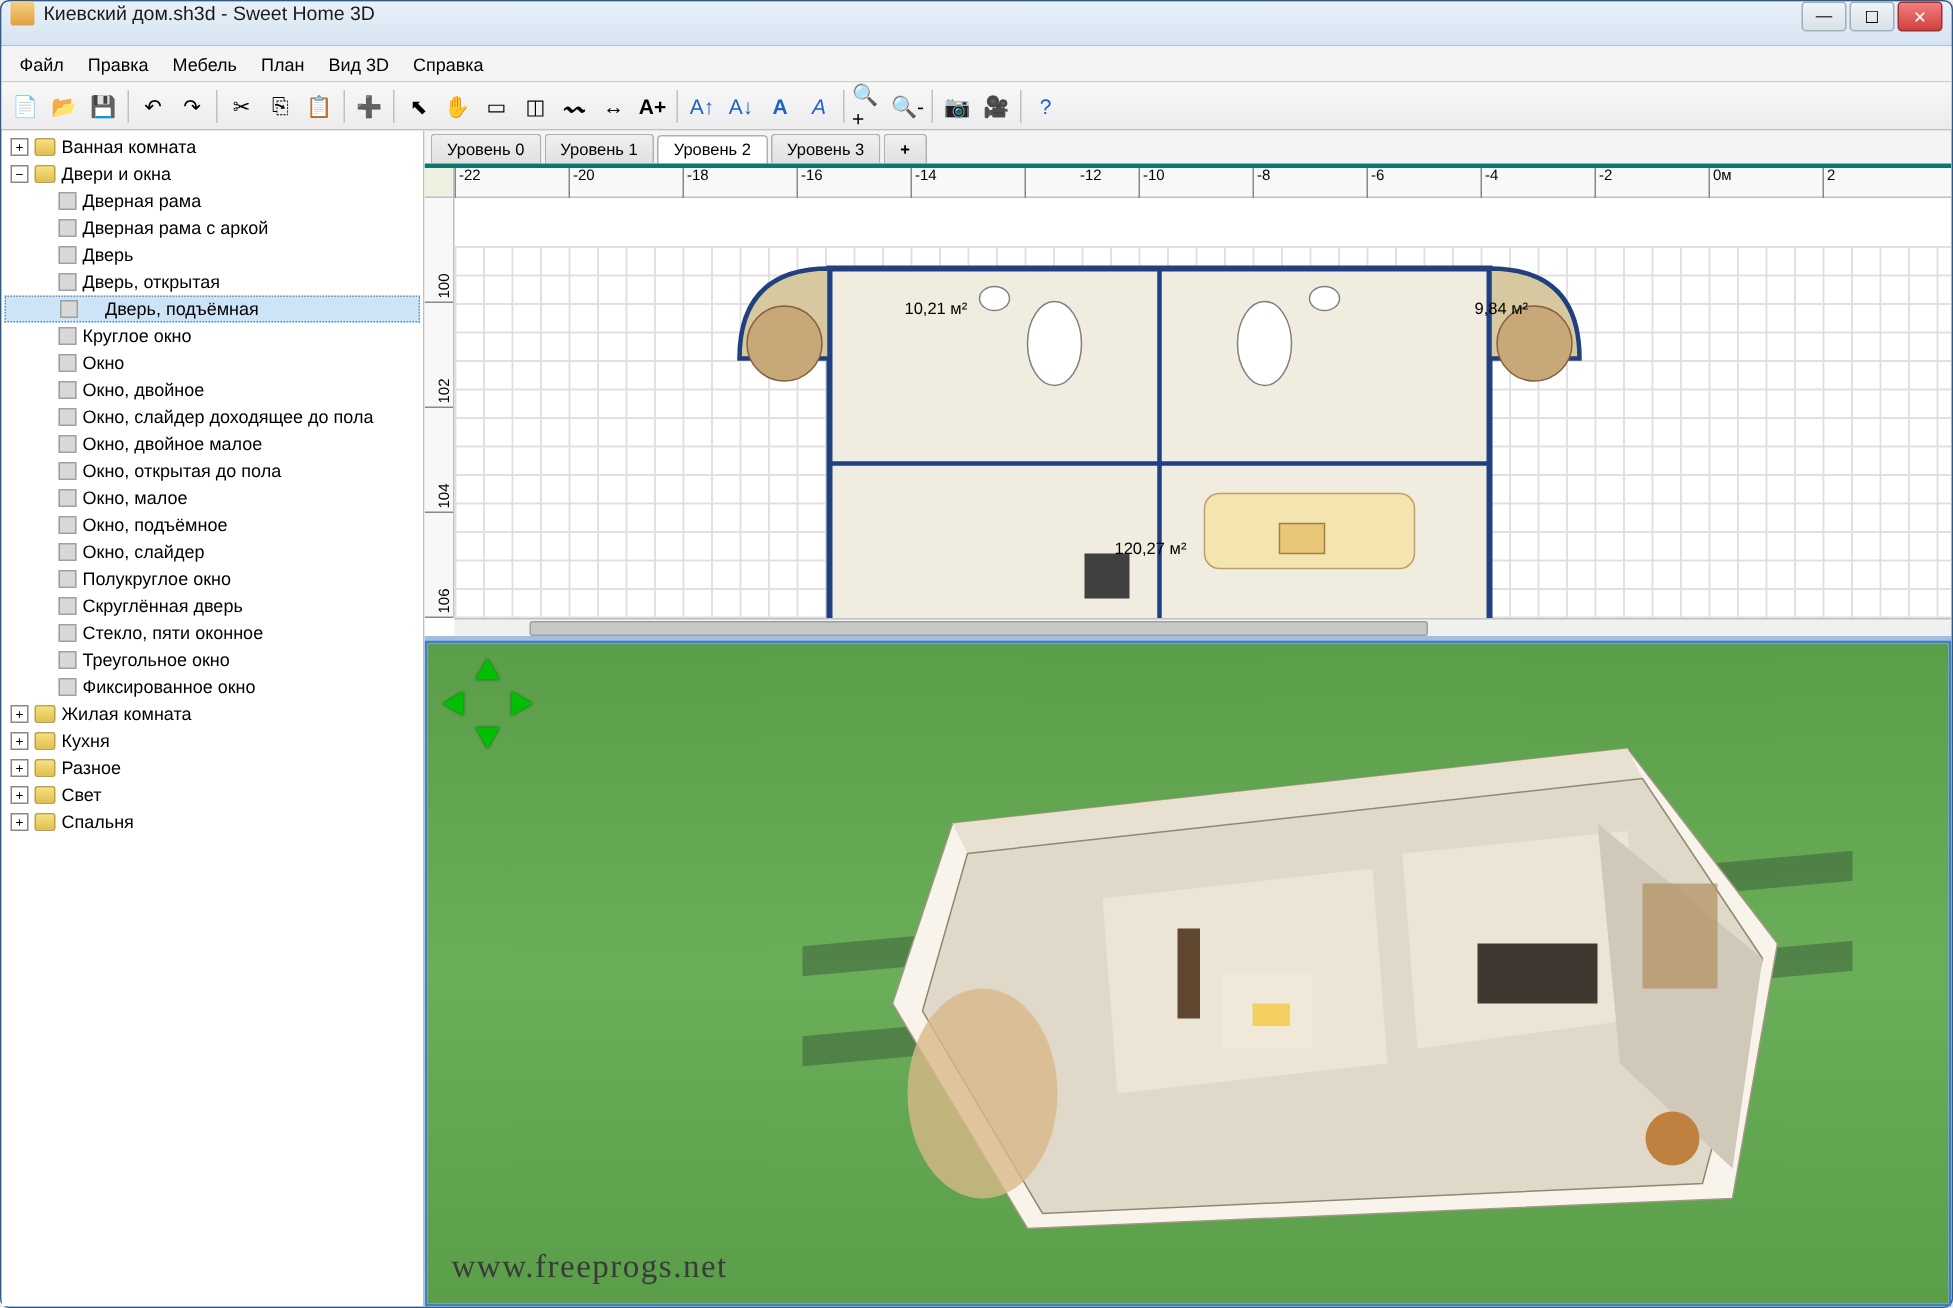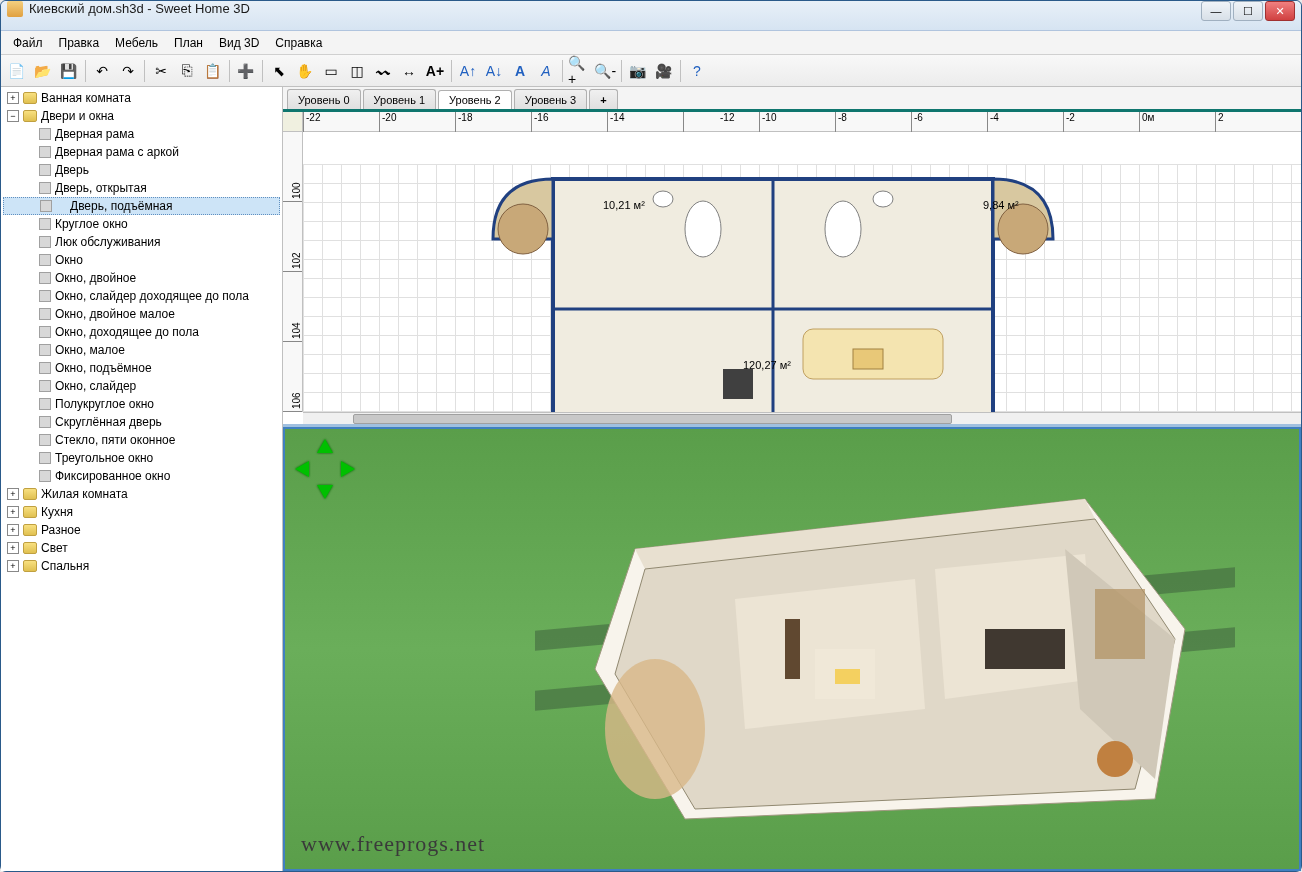--- a/index.html
+++ b/index.html
@@ -146,41 +146,37 @@
         <div class="tree-item child selected">
           <span class="item-ico"></span>
           <span>Дверь, подъёмная</span>
         </div>
         <div class="tree-item child">
           <span class="item-ico"></span>
           <span>Круглое окно</span>
         </div>
         <div class="tree-item child">
           <span class="item-ico"></span>
-          <span>Люк обслуживания</span>
-        </div>
-        <div class="tree-item child">
-          <span class="item-ico"></span>
           <span>Окно</span>
         </div>
         <div class="tree-item child">
           <span class="item-ico"></span>
           <span>Окно, двойное</span>
         </div>
         <div class="tree-item child">
           <span class="item-ico"></span>
           <span>Окно, слайдер доходящее до пола</span>
         </div>
         <div class="tree-item child">
           <span class="item-ico"></span>
           <span>Окно, двойное малое</span>
         </div>
         <div class="tree-item child">
           <span class="item-ico"></span>
-          <span>Окно, доходящее до пола</span>
+          <span>Окно, открытая до пола</span>
         </div>
         <div class="tree-item child">
           <span class="item-ico"></span>
           <span>Окно, малое</span>
         </div>
         <div class="tree-item child">
           <span class="item-ico"></span>
           <span>Окно, подъёмное</span>
         </div>
         <div class="tree-item child">

